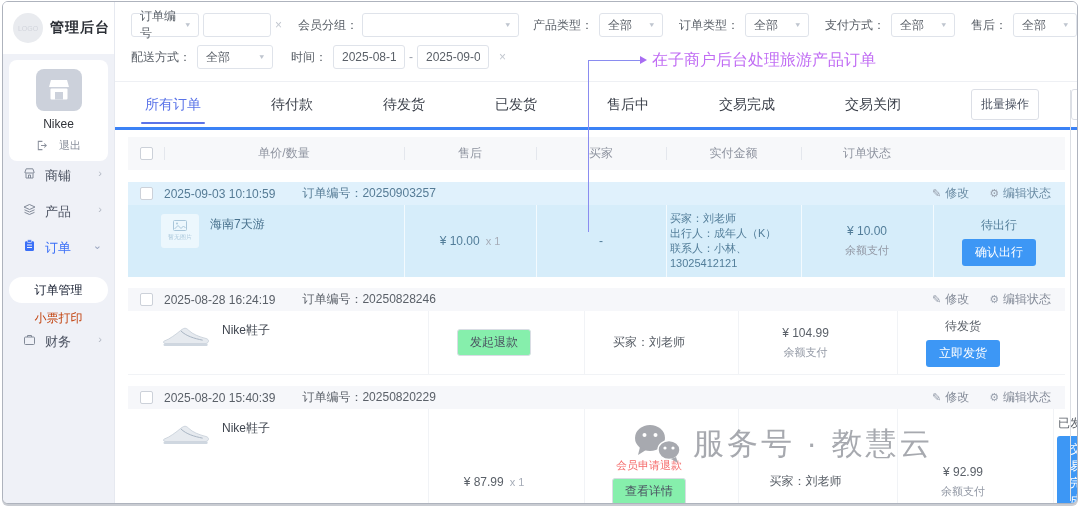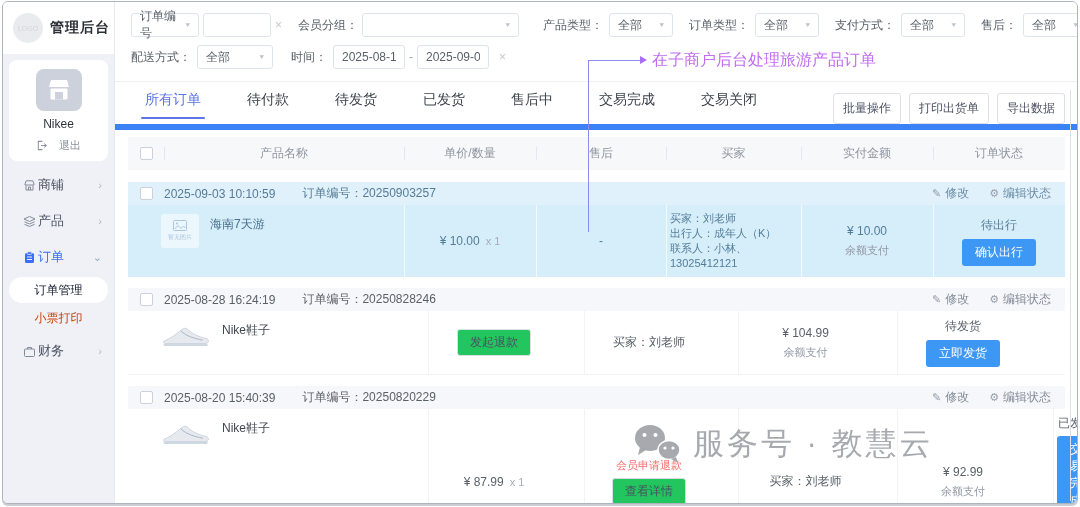--- a/index.html
+++ b/index.html
@@ -17,22 +17,22 @@
   .logo-circle { width:30px; height:30px; border-radius:50%; background:#e9ebef;
     color:#d2d5dc; font-size:7px; display:flex; align-items:center; justify-content:center; flex:0 0 auto;}
   .app-title { font-size:14px; font-weight:bold; color:#2b2f36; letter-spacing:1px; white-space:nowrap;}
   .store-card { margin:6px; background:#fff; border-radius:8px; padding:9px 0 8px; text-align:center; }
   .store-tile { width:46px; height:42px; margin:0 auto; background:#ccd1db; border-radius:8px;
     display:flex; align-items:center; justify-content:center; }
   .store-name { margin-top:6px; font-size:12px; color:#303339; }
   .logout { margin-top:7px; font-size:11px; color:#8a909c; display:flex;
     align-items:center; justify-content:center; gap:12px; cursor:pointer;}
   .menu { margin-top:6px; }
-  .menu-item { height:36px; display:flex; align-items:center; padding:0 12px 0 20px;
-    font-size:13px; color:#4a5160; gap:2px; cursor:pointer; }
+  .menu-item { height:36px; display:flex; align-items:flex-start; padding:0 12px 0 20px;
+    font-size:13px; color:#4a5160; gap:9px; cursor:pointer; }
   .menu-item .chev { margin-left:auto; color:#b3b9c4; font-size:11px; }
   .menu-item.active { color:#3a6ff7; }
   .menu-item.active .chev { color:#9aa6c0; }
   .submenu-item { height:26px; margin:2px 6px; display:flex; align-items:center;
     justify-content:center; font-size:12px; color:#c2410c; cursor:pointer; }
   .submenu-item.active { background:#fff; border-radius:14px; color:#0f172a; }
   .mi-icon { display:flex; }
 
   
   .content { position:absolute; left:112px; right:0; top:0; bottom:0; background:#fff; }
@@ -40,22 +40,22 @@
   .frow { display:flex; align-items:center; position:absolute; left:16px; }
   .frow1 { top:11px; } .frow2 { top:43px; }
   .sel, .inp { height:24px; border:1px solid #dfe3ea; border-radius:3px; background:#fff;
     font-size:12px; color:#5a6068; display:flex; align-items:center; padding:0 8px; }
   .sel { justify-content:space-between; }
   .caret { color:#bfc5cf; font-size:9px; margin-left:8px; transform:scaleY(.8); }
   .flabel { font-size:12px; color:#5a6068; white-space:nowrap; }
   .clear-x { color:#c2c7cf; font-size:12px; padding:0 4px; cursor:pointer; }
   .dash { color:#9aa0aa; font-size:12px; padding:0 4px; }
 
-  .toolbar { height:48px; border-bottom:6px solid #3b82f6; display:flex; align-items:flex-end;
-    padding:0 12px 0 30px; }
+  .toolbar { height:48px; border-bottom:3px solid #3b82f6; display:flex; align-items:center;
+    padding:0 12px 0 30px;gap:24px; }
   .tab { font-size:14px; color:#3c414b; margin-right:46px; position:relative;
     height:48px; display:flex; align-items:center; cursor:pointer; white-space:nowrap;}
   .tab.active { color:#5b74e8; }
   .tab.active::after { content:""; position:absolute; left:-4px; right:-4px; bottom:5px;
     height:2px; background:#5b74e8; border-radius:1px; }
   .tbtn { font-size:12px; color:#4a5160; border:1px solid #dcdfe6; border-radius:3px;
     padding:6px 9px; background:#fff; margin-left:8px; white-space:nowrap; cursor:pointer;}
   .tbtn.first { margin-left:auto; }
 
   .thead { margin:7px 12px 0 13px; height:33px; background:#f7f8fa; display:grid;
@@ -81,21 +81,21 @@
     border-bottom:1px solid #f1f3f6; background:#fff; }
   .cell { display:flex; flex-direction:column; align-items:center; justify-content:center;
     position:relative; font-size:12px; color:#5a6068; gap:5px; padding:6px 4px; }
   .cell + .cell::before { content:""; position:absolute; left:0; top:0; bottom:0;
     width:1px; background:#f1f3f6; }
   .h57 { min-height:57px; } .h64 { min-height:64px;gap:24px; }
   .prod-cell { flex-direction:row; justify-content:flex-start; align-items:flex-start;
     padding:9px 0 0 33px; gap:11px; }
   .prod-name { font-size:12px; color:#3f454f; margin-top:2px; }
   .qty { color:#a6adb8; font-size:11px; margin-left:6px; }
-  .ghost { border:1px solid #d9dde4; background:#22c55e; border-radius:3px; font-size:12px;
+  .ghost { border:1px solid #d9dde4; background:#86efac; border-radius:3px; font-size:12px;
     color:#4a5160; padding:4px 12px; cursor:pointer; }
   .red { color:#f56c6c; font-size:11px; }
   .amt { font-size:12px; } .pay { font-size:11px; color:#949aa6; min-height:12px;}
   .btn-primary { background:#3d97f5; color:#fff; border:none; border-radius:3px;
     font-size:12px; padding:5px 13px; cursor:pointer; }
   .link { font-size:11px; color:#8f95a1; text-decoration:underline; cursor:pointer; }
   .buyer-multi { font-size:11px; line-height:15px; text-align:left; }
   .img-tile { width:38px; height:34px; background:rgba(255,255,255,.55); border-radius:3px;
     display:flex; flex-direction:column; align-items:center; justify-content:center; gap:1px; flex:0 0 auto;}
   .img-tile .ph-txt { font-size:7px; color:#a9c6da; transform:scale(.85); }
@@ -203,21 +203,21 @@
           <span>订单编号</span>
           <span class="caret">▾</span>
         </div>
         <input class="inp" style="width: 68px; margin-left: 4px;" value="">
         <span class="clear-x">×</span>
         <span class="flabel" style="margin-left:12px">会员分组：</span>
         <div class="sel" style="width:157px;margin-left:4px">
           <span></span>
           <span class="caret">▾</span>
         </div>
-        <span class="flabel" style="margin-left:24px">产品类型：</span>
+        <span class="flabel" style="margin-left:14px">产品类型：</span>
         <div class="sel" style="width:64px;margin-left:6px">
           <span>全部</span>
           <span class="caret">▾</span>
         </div>
         <span class="flabel" style="margin-left:16px">订单类型：</span>
         <div class="sel" style="width:64px;margin-left:6px">
           <span>全部</span>
           <span class="caret">▾</span>
         </div>
         <span class="flabel" style="margin-left:16px">支付方式：</span>
@@ -255,21 +255,20 @@
       <div class="tab">交易关闭</div>
       <button class="tbtn first">批量操作</button>
       <button class="tbtn">打印出货单</button>
       <button class="tbtn">导出数据</button>
     </div>
 
     <div class="thead">
       <div class="th">
           <span class="cb"></span>
         </div>
-      <div class="th">产品名称</div>
       <div class="th">单价/数量</div>
       <div class="th">售后</div>
       <div class="th">买家</div>
       <div class="th">实付金额</div>
       <div class="th">订单状态</div>
     </div>
 
     <div class="orders">
 
       <div class="order highlight" style="margin-top:12px">

